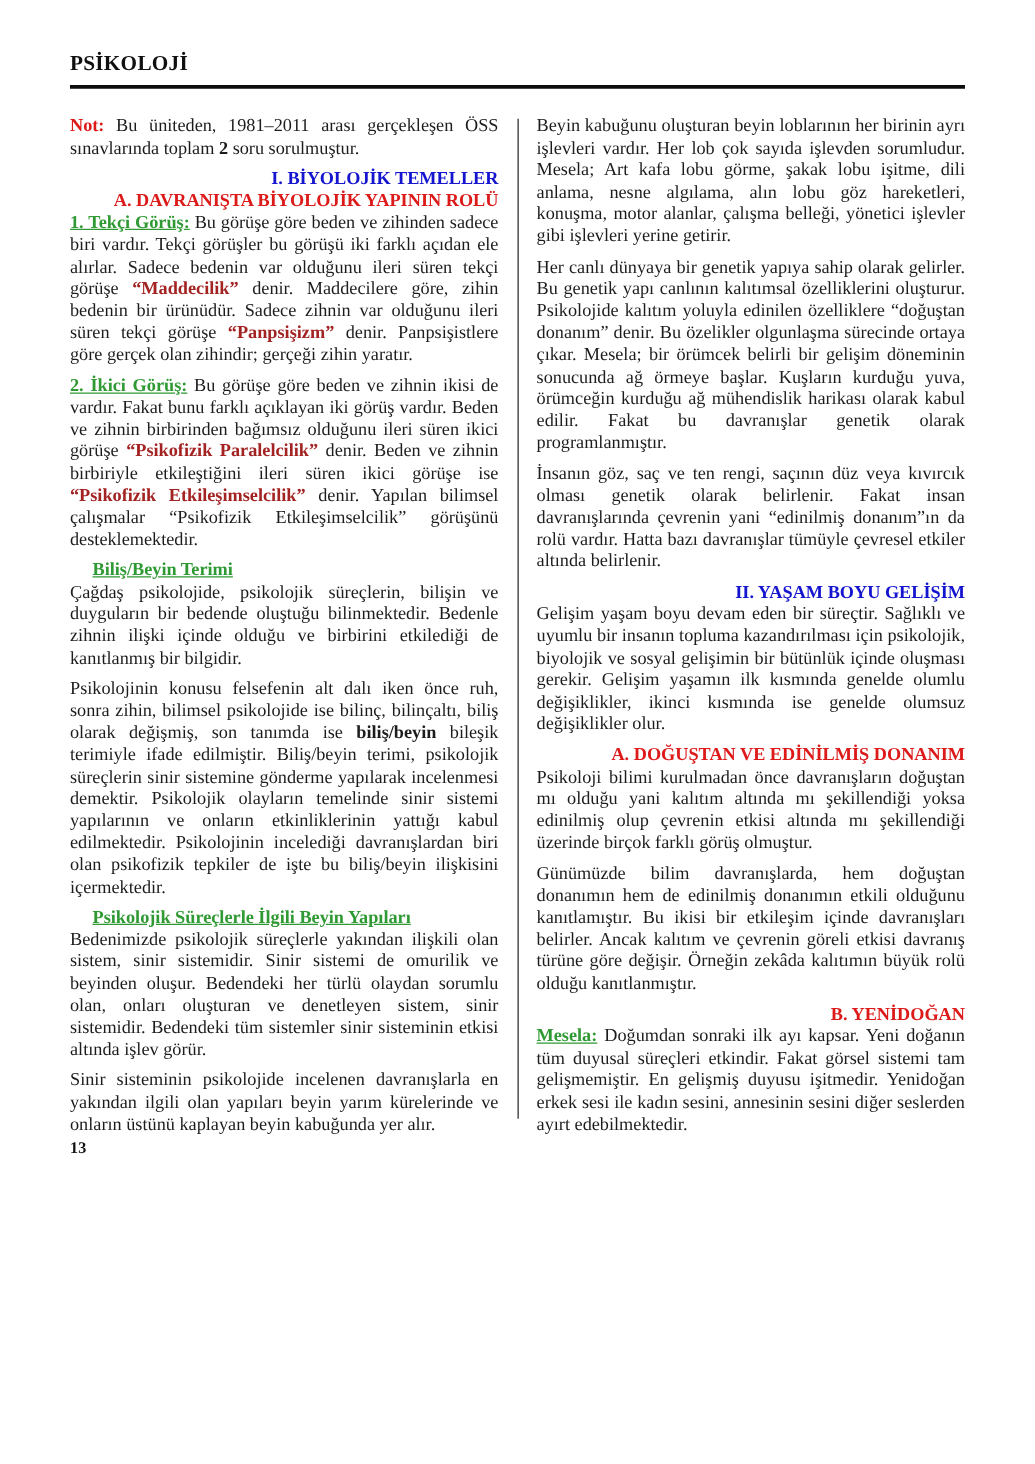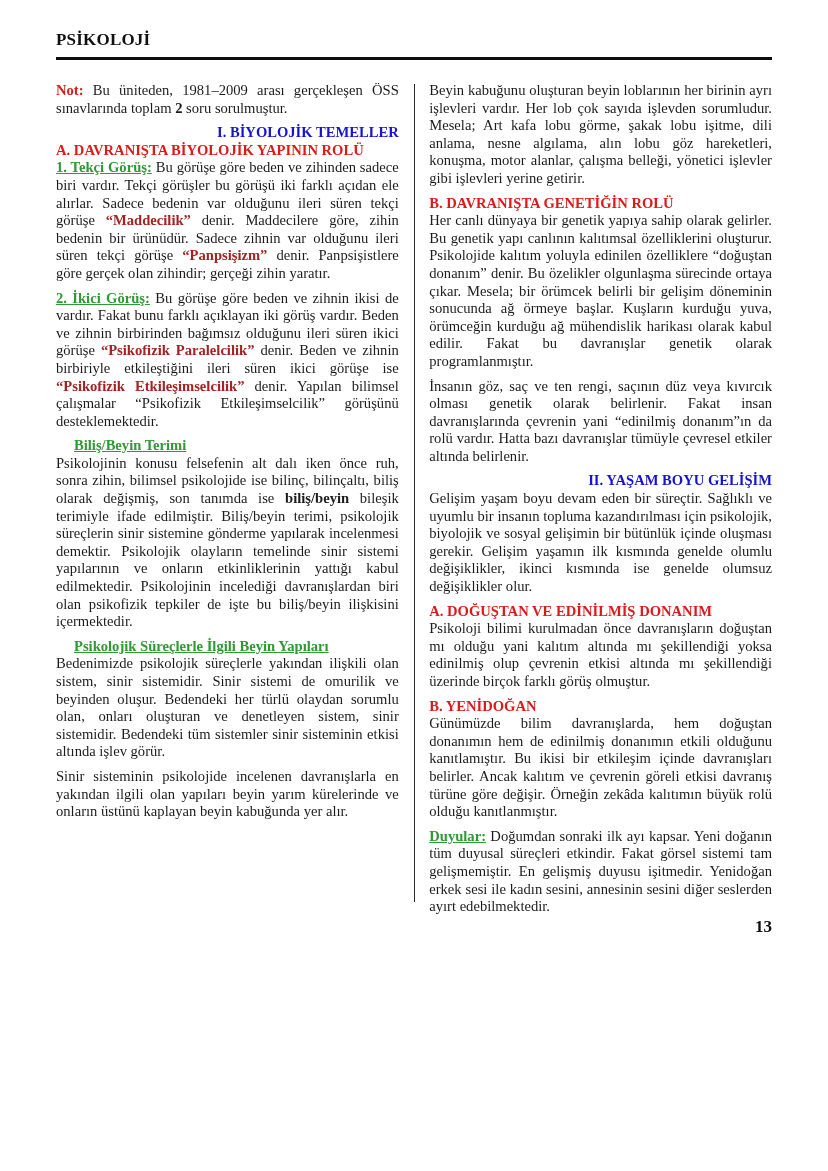--- a/index.html
+++ b/index.html
@@ -2,86 +2,86 @@
 <html lang="tr" style="--heading-red: #dd1a1a; --heading-blue: #1515d0; --heading-green: #2f9933; --inline-red: #a32323;"><head>
 <meta charset="utf-8">
 <style>
   html,body{margin:0;padding:0;background:#e8e8e8;}
   .page{
     position:relative;
     width:828px;height:1171px;
     margin:0 auto;
     background:#ffffff;
     box-sizing:border-box;
-    padding:30px 56px 0 56px;
+    padding:41px 56px 0 56px;
     font-family:"Liberation Serif", serif;
     color:#1c1c1c;
     overflow:hidden;
   }
   header.pagehead{
     display:flex;justify-content:space-between;align-items:flex-end;
     font-weight:bold;font-size:17px;letter-spacing:.2px;color:#101010;
   }
   .rule{height:0;border-top:3.5px solid #0d0d0d;margin-top:7px;}
   main.columns{display:flex;align-items:stretch;margin-top:22px;}
   .col{width:345px;font-size:14.6px;line-height:17.6px;}
   .vdivider{width:1.5px;background:#2b2b2b;margin:2px 14px 14px 15px;}
   .block{margin:0;}
   .block.p{text-align:justify;margin-bottom:7px;}
   .block.p:last-child{margin-bottom:0;}
   .block.h-blue{color:var(--heading-blue);font-weight:bold;margin-top:6px;text-align:right;}
-  .block.h-red{color:var(--heading-red);font-weight:bold;margin-top:6px;}
+  .block.h-red{color:var(--heading-red);font-weight:bold;margin-top:6px;text-align:right;}
   .block.h-green{color:var(--heading-green);font-weight:bold;text-decoration:underline;margin-top:6px;margin-left:18px;}
   .block.h-blue + .block.h-red{margin-top:0;}
   span.b{font-weight:bold;}
   span.redb{font-weight:bold;color:var(--inline-red);}
   span.redh{font-weight:bold;color:var(--heading-red);}
   span.greenb{font-weight:bold;color:var(--heading-green);text-decoration:underline;}
   footer.pagefoot{
-    text-align:right;font-weight:bold;font-size:17px;color:#101010;
+    text-align:left;font-weight:bold;font-size:13px;color:#101010;
     margin-top:1px;
   }
 </style>
 </head>
 <body>
 
 <div class="page">
 
   <header class="pagehead">
     <span>PSİKOLOJİ</span>
   </header>
 
   <div class="rule"></div>
 
   <main class="columns">
     <section class="col">
-        <div class="block p"><span class="redh">Not:</span><span> Bu üniteden, 1981–2009 arası gerçekleşen ÖSS sınavlarında toplam </span><span class="b">2</span><span> soru sorulmuştur.</span></div>
+        <div class="block p"><span class="redh">Not:</span><span> Bu üniteden, 1981–2011 arası gerçekleşen ÖSS sınavlarında toplam </span><span class="b">2</span><span> soru sorulmuştur.</span></div>
         <div class="block h-blue"><span>I. BİYOLOJİK TEMELLER</span></div>
         <div class="block h-red"><span>A. DAVRANIŞTA BİYOLOJİK YAPININ ROLÜ</span></div>
         <div class="block p"><span class="greenb">1. Tekçi Görüş:</span><span> Bu görüşe göre beden ve zihinden sadece biri vardır. Tekçi görüşler bu görüşü iki farklı açıdan ele alırlar. Sadece bedenin var olduğunu ileri süren tekçi görüşe </span><span class="redb">“Maddecilik”</span><span> denir. Maddecilere göre, zihin bedenin bir ürünüdür. Sadece zihnin var olduğunu ileri süren tekçi görüşe </span><span class="redb">“Panpsişizm”</span><span> denir. Panpsişistlere göre gerçek olan zihindir; gerçeği zihin yaratır.</span></div>
         <div class="block p"><span class="greenb">2. İkici Görüş:</span><span> Bu görüşe göre beden ve zihnin ikisi de vardır. Fakat bunu farklı açıklayan iki görüş vardır. Beden ve zihnin birbirinden bağımsız olduğunu ileri süren ikici görüşe </span><span class="redb">“Psikofizik Paralelcilik”</span><span> denir. Beden ve zihnin birbiriyle etkileştiğini ileri süren ikici görüşe ise </span><span class="redb">“Psikofizik Etkileşimselcilik”</span><span> denir. Yapılan bilimsel çalışmalar “Psikofizik Etkileşimselcilik” görüşünü desteklemektedir.</span></div>
         <div class="block h-green"><span>Biliş/Beyin Terimi</span></div>
+        <div class="block p"><span>Çağdaş psikolojide, psikolojik süreçlerin, bilişin ve duyguların bir bedende oluştuğu bilinmektedir. Bedenle zihnin ilişki içinde olduğu ve birbirini etkilediği de kanıtlanmış bir bilgidir.</span></div>
         <div class="block p"><span>Psikolojinin konusu felsefenin alt dalı iken önce ruh, sonra zihin, bilimsel psikolojide ise bilinç, bilinçaltı, biliş olarak değişmiş, son tanımda ise </span><span class="b">biliş/beyin</span><span> bileşik terimiyle ifade edilmiştir. Biliş/beyin terimi, psikolojik süreçlerin sinir sistemine gönderme yapılarak incelenmesi demektir. Psikolojik olayların temelinde sinir sistemi yapılarının ve onların etkinliklerinin yattığı kabul edilmektedir. Psikolojinin incelediği davranışlardan biri olan psikofizik tepkiler de işte bu biliş/beyin ilişkisini içermektedir.</span></div>
         <div class="block h-green"><span>Psikolojik Süreçlerle İlgili Beyin Yapıları</span></div>
         <div class="block p"><span>Bedenimizde psikolojik süreçlerle yakından ilişkili olan sistem, sinir sistemidir. Sinir sistemi de omurilik ve beyinden oluşur. Bedendeki her türlü olaydan sorumlu olan, onları oluşturan ve denetleyen sistem, sinir sistemidir. Bedendeki tüm sistemler sinir sisteminin etkisi altında işlev görür.</span></div>
         <div class="block p"><span>Sinir sisteminin psikolojide incelenen davranışlarla en yakından ilgili olan yapıları beyin yarım kürelerinde ve onların üstünü kaplayan beyin kabuğunda yer alır.</span></div>
       </section>
     <div class="vdivider"></div>
     <section class="col">
         <div class="block p"><span>Beyin kabuğunu oluşturan beyin loblarının her birinin ayrı işlevleri vardır. Her lob çok sayıda işlevden sorumludur. Mesela; Art kafa lobu görme, şakak lobu işitme, dili anlama, nesne algılama, alın lobu göz hareketleri, konuşma, motor alanlar, çalışma belleği, yönetici işlevler gibi işlevleri yerine getirir.</span></div>
-        <div class="block h-red"><span>B. DAVRANIŞTA GENETİĞİN ROLÜ</span></div>
         <div class="block p"><span>Her canlı dünyaya bir genetik yapıya sahip olarak gelirler. Bu genetik yapı canlının kalıtımsal özelliklerini oluşturur. Psikolojide kalıtım yoluyla edinilen özelliklere “doğuştan donanım” denir. Bu özelikler olgunlaşma sürecinde ortaya çıkar. Mesela; bir örümcek belirli bir gelişim döneminin sonucunda ağ örmeye başlar. Kuşların kurduğu yuva, örümceğin kurduğu ağ mühendislik harikası olarak kabul edilir. Fakat bu davranışlar genetik olarak programlanmıştır.</span></div>
         <div class="block p"><span>İnsanın göz, saç ve ten rengi, saçının düz veya kıvırcık olması genetik olarak belirlenir. Fakat insan davranışlarında çevrenin yani “edinilmiş donanım”ın da rolü vardır. Hatta bazı davranışlar tümüyle çevresel etkiler altında belirlenir.</span></div>
         <div class="block h-blue"><span>II. YAŞAM BOYU GELİŞİM</span></div>
         <div class="block p"><span>Gelişim yaşam boyu devam eden bir süreçtir. Sağlıklı ve uyumlu bir insanın topluma kazandırılması için psikolojik, biyolojik ve sosyal gelişimin bir bütünlük içinde oluşması gerekir. Gelişim yaşamın ilk kısmında genelde olumlu değişiklikler, ikinci kısmında ise genelde olumsuz değişiklikler olur.</span></div>
         <div class="block h-red"><span>A. DOĞUŞTAN VE EDİNİLMİŞ DONANIM</span></div>
         <div class="block p"><span>Psikoloji bilimi kurulmadan önce davranışların doğuştan mı olduğu yani kalıtım altında mı şekillendiği yoksa edinilmiş olup çevrenin etkisi altında mı şekillendiği üzerinde birçok farklı görüş olmuştur.</span></div>
+        <div class="block p"><span>Günümüzde bilim davranışlarda, hem doğuştan donanımın hem de edinilmiş donanımın etkili olduğunu kanıtlamıştır. Bu ikisi bir etkileşim içinde davranışları belirler. Ancak kalıtım ve çevrenin göreli etkisi davranış türüne göre değişir. Örneğin zekâda kalıtımın büyük rolü olduğu kanıtlanmıştır.</span></div>
         <div class="block h-red"><span>B. YENİDOĞAN</span></div>
-        <div class="block p"><span>Günümüzde bilim davranışlarda, hem doğuştan donanımın hem de edinilmiş donanımın etkili olduğunu kanıtlamıştır. Bu ikisi bir etkileşim içinde davranışları belirler. Ancak kalıtım ve çevrenin göreli etkisi davranış türüne göre değişir. Örneğin zekâda kalıtımın büyük rolü olduğu kanıtlanmıştır.</span></div>
-        <div class="block p"><span class="greenb">Duyular:</span><span> Doğumdan sonraki ilk ayı kapsar. Yeni doğanın tüm duyusal süreçleri etkindir. Fakat görsel sistemi tam gelişmemiştir. En gelişmiş duyusu işitmedir. Yenidoğan erkek sesi ile kadın sesini, annesinin sesini diğer seslerden ayırt edebilmektedir.</span></div>
+        <div class="block p"><span class="greenb">Mesela:</span><span> Doğumdan sonraki ilk ayı kapsar. Yeni doğanın tüm duyusal süreçleri etkindir. Fakat görsel sistemi tam gelişmemiştir. En gelişmiş duyusu işitmedir. Yenidoğan erkek sesi ile kadın sesini, annesinin sesini diğer seslerden ayırt edebilmektedir.</span></div>
       </section>
   </main>
 
   <footer class="pagefoot">
     <span>13</span>
   </footer>
 
 </div>
 
 </body></html>

